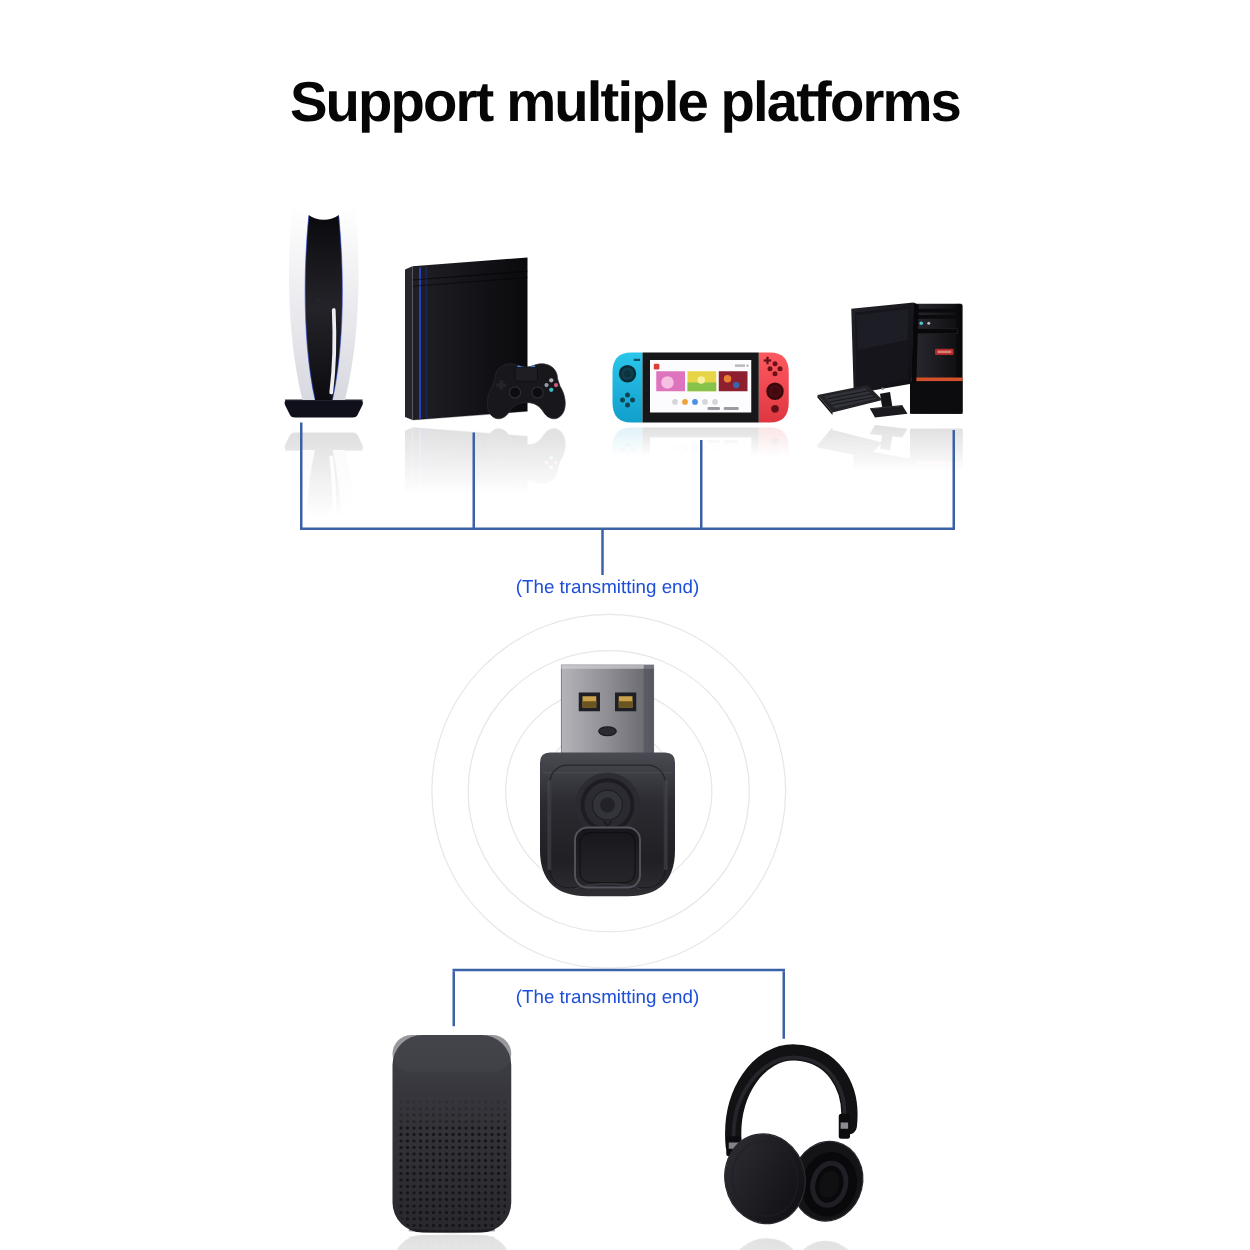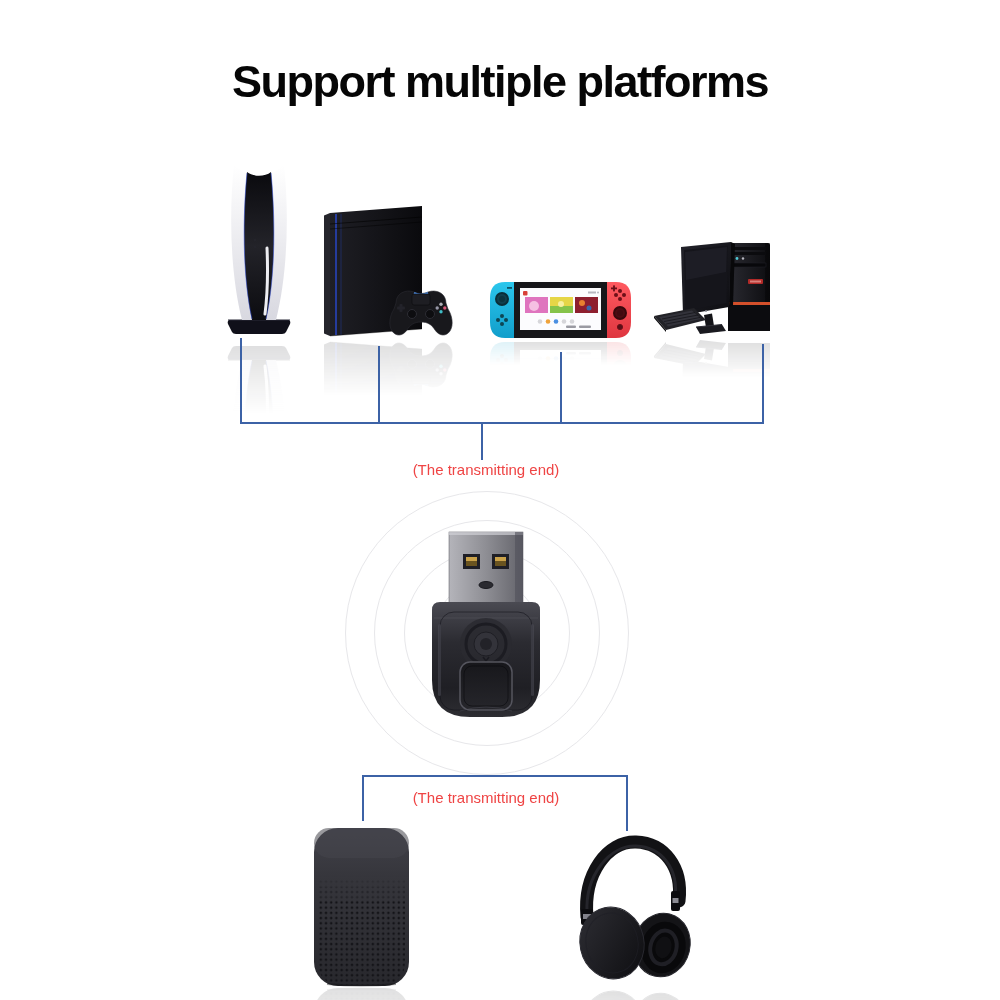--- a/index.html
+++ b/index.html
@@ -2,21 +2,21 @@
 <html><head>
 <meta charset="utf-8">
 <style>
   html,body{margin:0;padding:0;background:#fff;}
   #canvas{position:relative;width:1000px;height:1000px;background:#fff;overflow:hidden;
           font-family:"Liberation Sans",sans-serif;color:#0a0a0a;}
   .title{position:absolute;left:0;top:33px;width:100%;text-align:center;
          font-size:45px;font-weight:600;letter-spacing:-1.5px;color:#060606;z-index:4;margin-top:23px;}
   .vline{position:absolute;width:2px;background:#3c62a6;z-index:3;}
   .hline{position:absolute;height:2px;background:#3c62a6;z-index:3;}
-  .conn-label{position:absolute;width:300px;text-align:center;font-size:15px;color:#ef4444;z-index:4;}
+  .conn-label{position:absolute;width:300px;text-align:center;font-size:15px;color:#1d4ed8;z-index:4;}
   .wave{position:absolute;border:1px solid #e7e7ea;border-radius:50%;z-index:1;}
   .device{position:absolute;z-index:2;}
   .device > svg{display:block;width:100%;height:100%;}
   .reflection{position:absolute;left:0;top:100%;width:100%;height:100%;
               transform:scaleY(-1);opacity:.17;
               -webkit-mask-image:linear-gradient(to top,rgba(0,0,0,.85),rgba(0,0,0,0) 42%);
               mask-image:linear-gradient(to top,rgba(0,0,0,.85),rgba(0,0,0,0) 42%);}
   .ps5{left:221px;top:162px;width:76px;height:178px;}
   .ps4{left:324px;top:203px;width:132px;height:136px;}
   .switch{left:487px;top:280px;width:147px;height:60px;}

